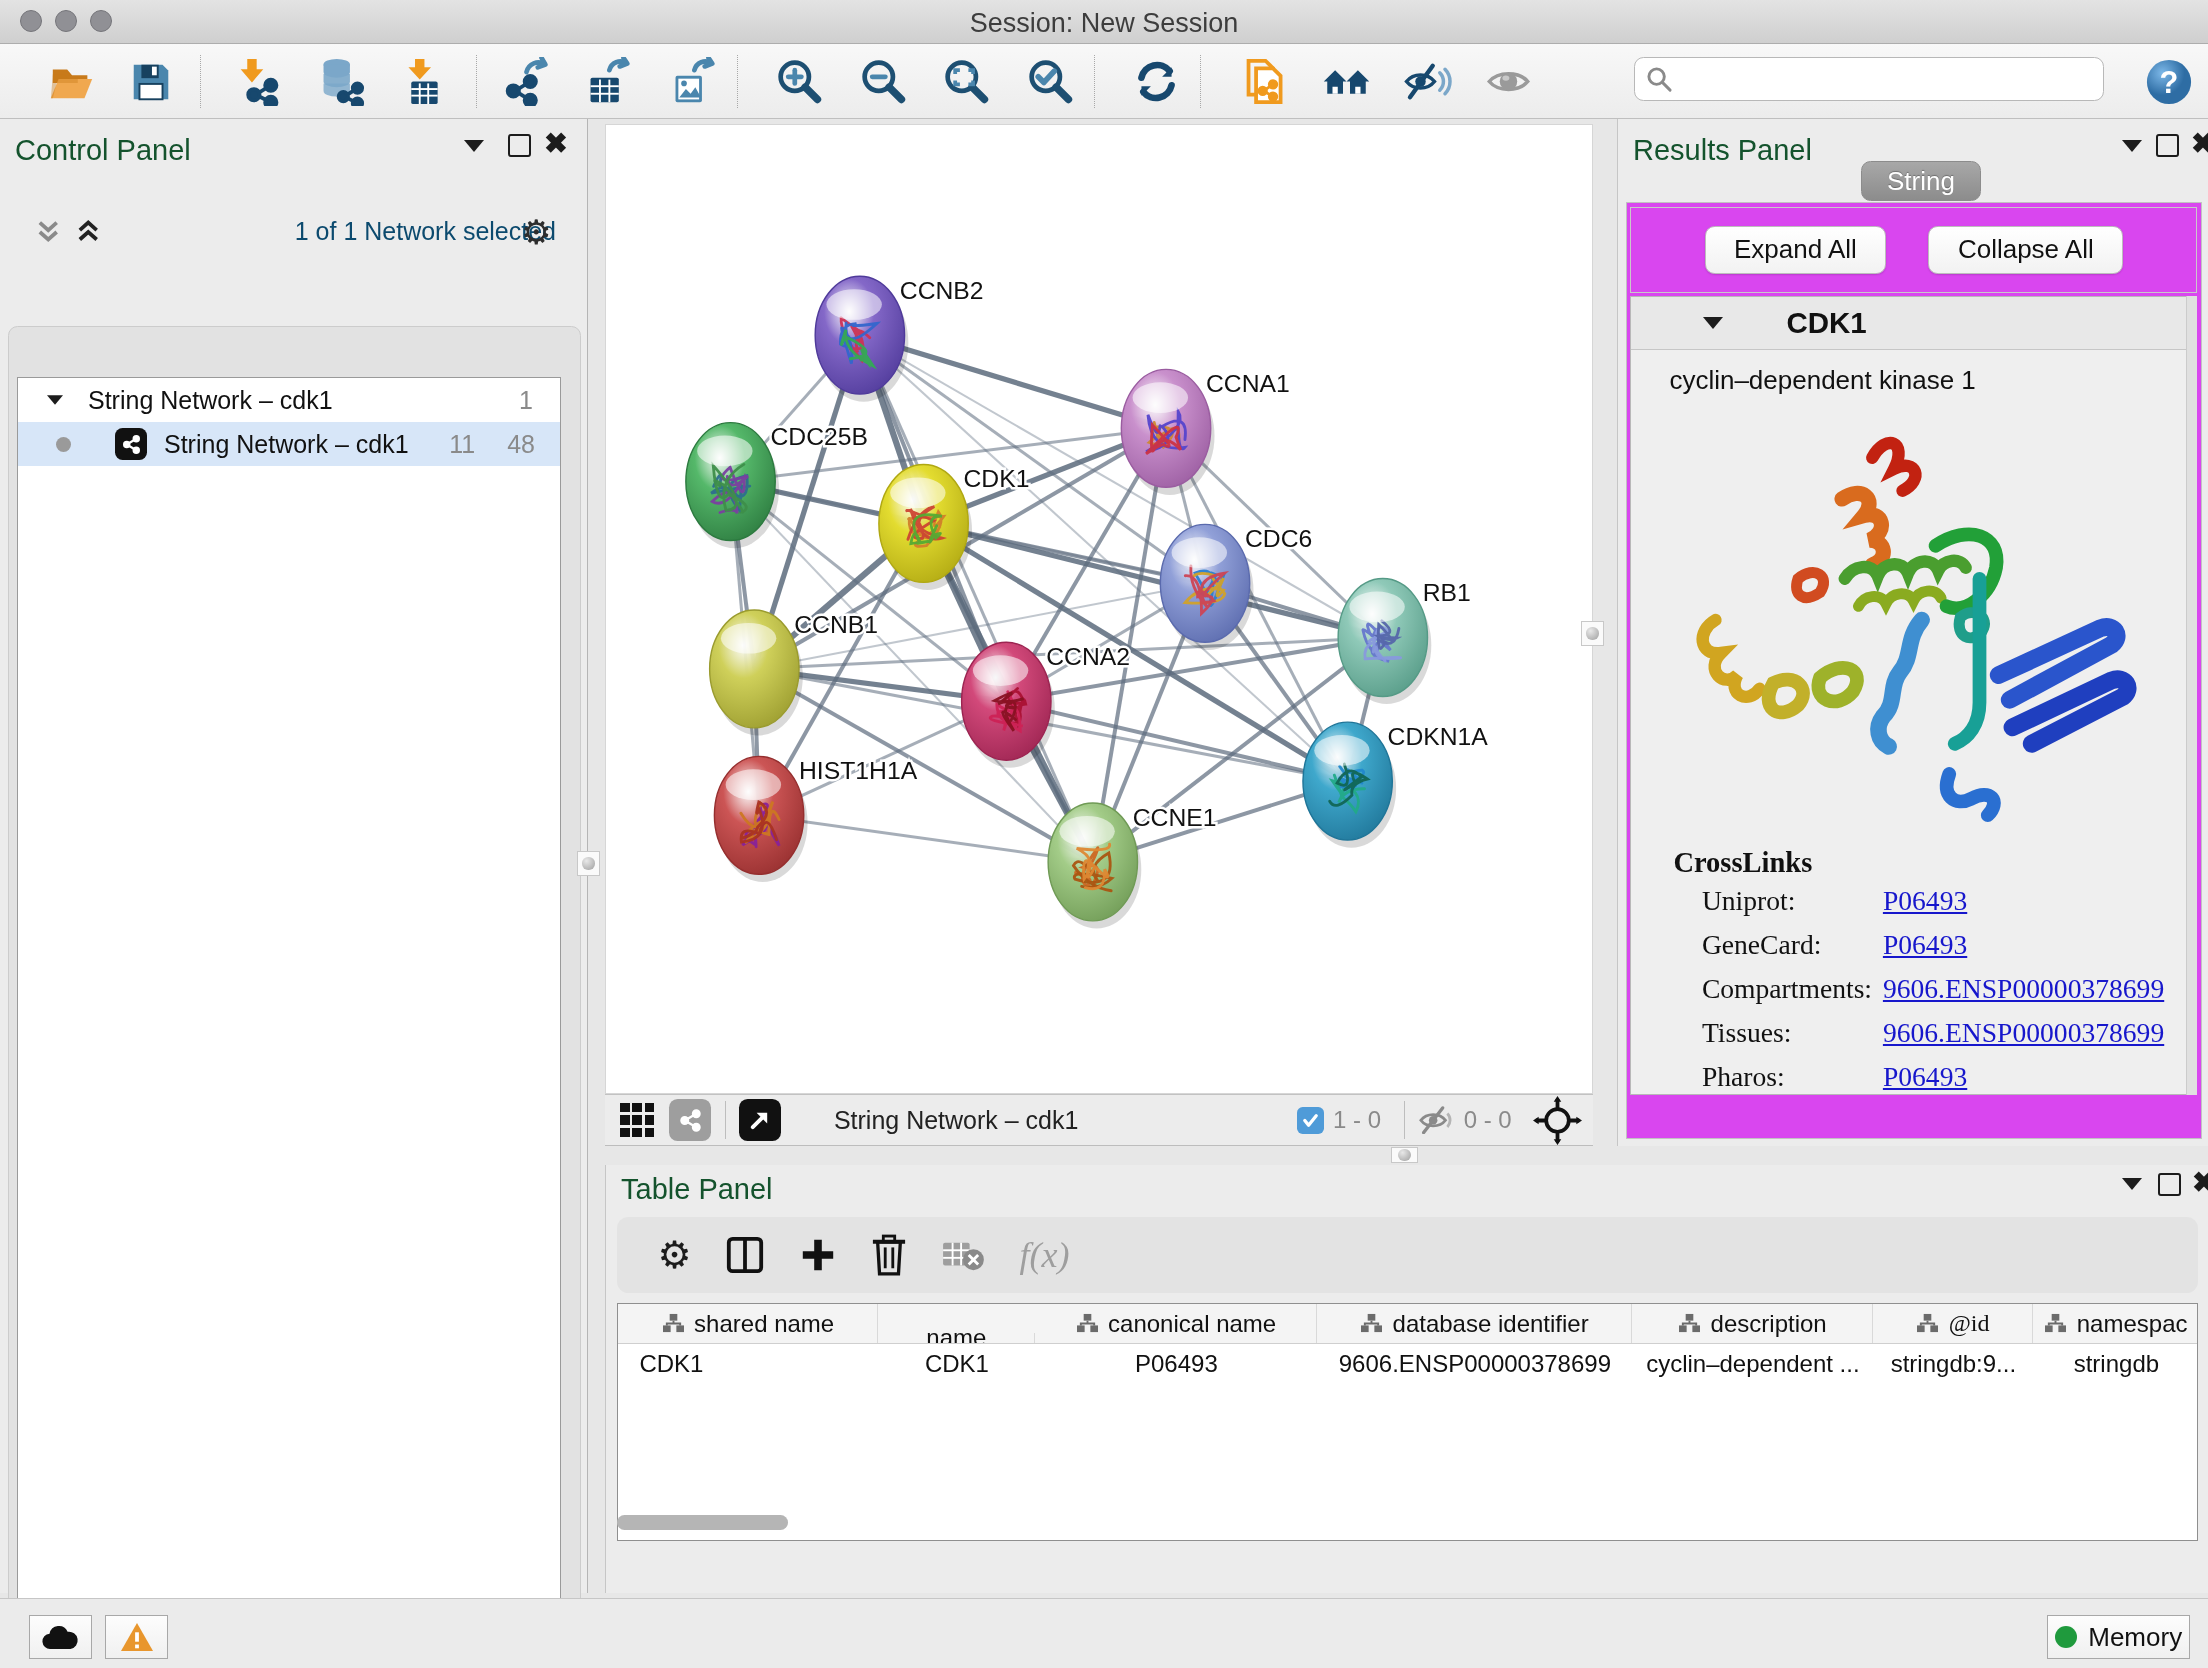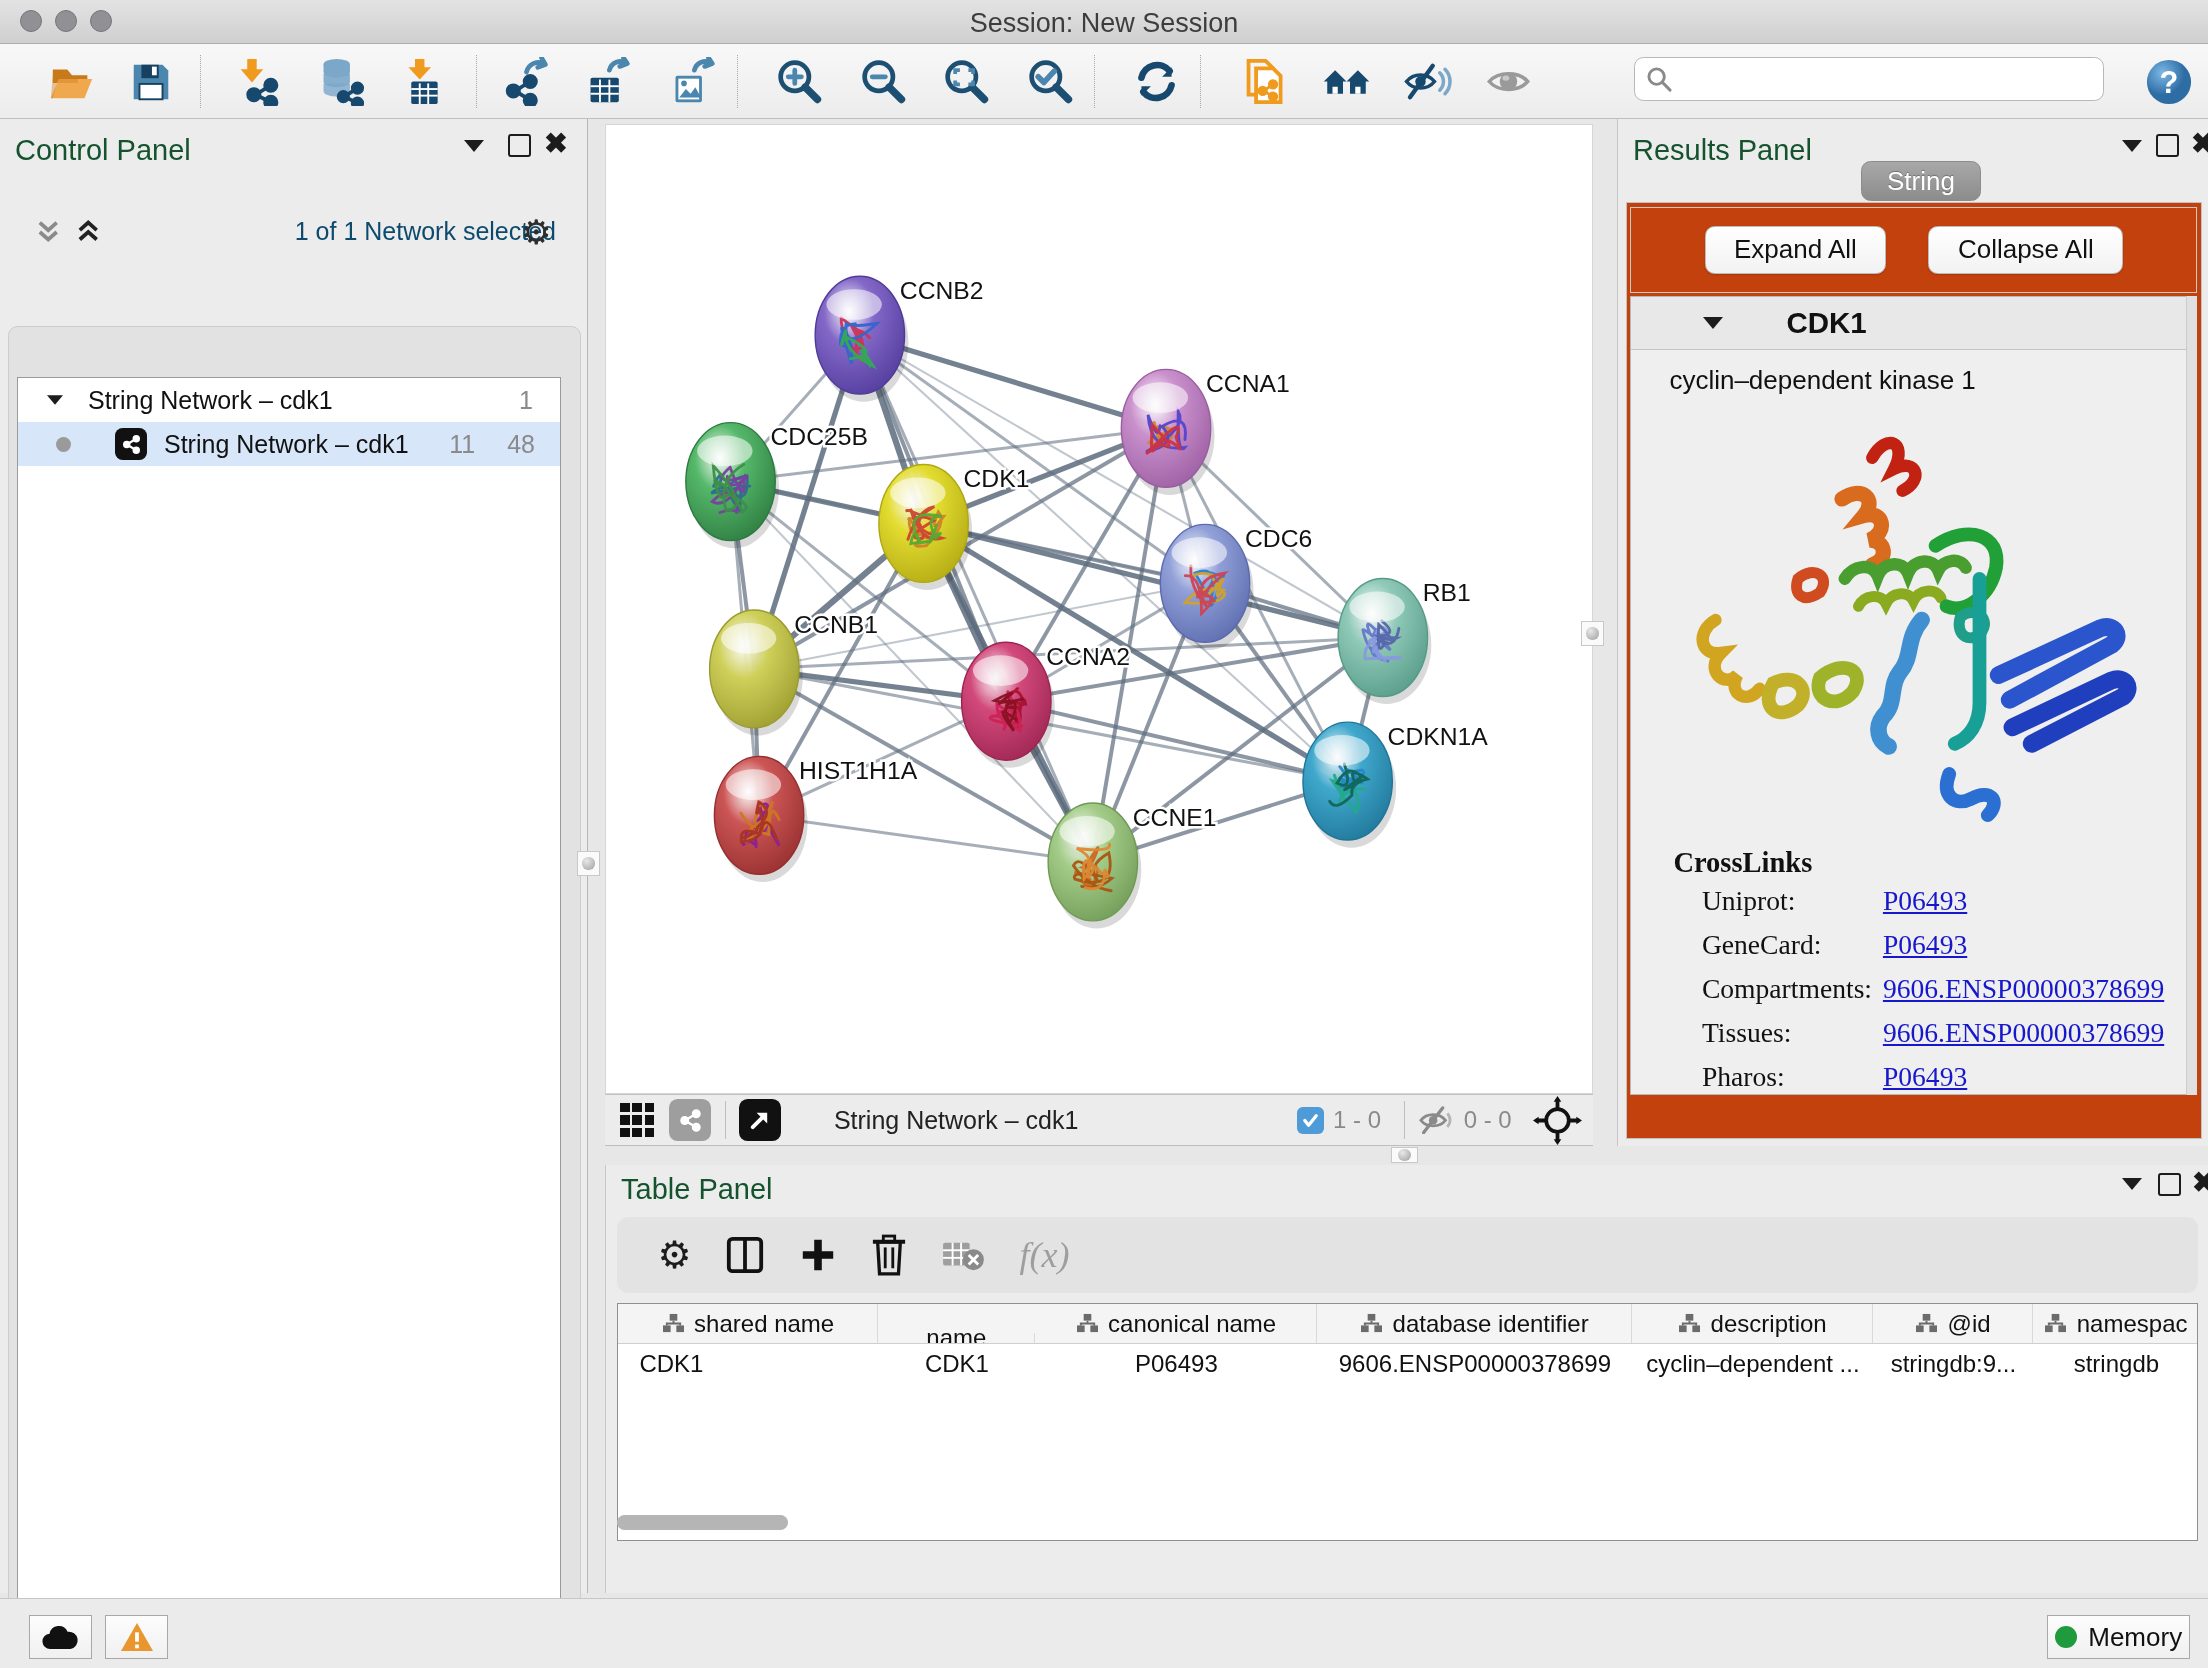--- a/index.html
+++ b/index.html
@@ -48,21 +48,21 @@
   .gray-share { width:42px; height:42px; background:#9e9e9e; border-radius:8.6px; display:flex; align-items:center; justify-content:center; }
   .chkbox { width:27px; height:27px; background:#4f9bd8; border-radius:5.7px; display:flex; align-items:center; justify-content:center; }
   .statnum { color:#8a8a8a; font-size:24px; margin:0 9.5px; }
 
   
   .split { background:#fafafa; border:1px solid #c8c8c8; display:flex; align-items:center; justify-content:center; }
   .split i { width:12.4px; height:12.4px; border-radius:50%; background:radial-gradient(circle at 35% 30%, #e8e8e8, #9e9e9e); display:block; }
 
   
   .results-panel { left:1617px; top:119px; width:592px; height:1027px; background:#ececec; border-left:1px solid #c6c6c6; }
-  .rp-box { left:7.6px; top:83px; width:576px; height:937px; background:#c2410c; border:1px solid #c2c2c2; }
+  .rp-box { left:7.6px; top:83px; width:576px; height:937px; background:#d946ef; border:1px solid #c2c2c2; }
   .rp-btnrow { left:3.8px; top:3.8px; width:567px; height:86px; border:1px solid #c9c9c9; display:flex; align-items:center; justify-content:center; gap:42px; }
   .rp-btn { background:linear-gradient(#ffffff,#f2f2f2); border:1px solid #bdbdbd; border-radius:9.5px; font-size:26px; padding:7.6px 28.5px; color:#111; box-shadow:0 1px 1.9px rgba(0,0,0,.15); cursor:pointer; }
   .rp-entry { left:3.8px; top:93px; width:567px; height:799px; border:1px solid #b8b8b8; background:#efefef; }
   .rp-entry-head { height:53px; background:#e8e8e8; border-bottom:1px solid #c6c6c6; display:flex; align-items:center; }
   .gene-name { font-size:29.5px; font-weight:bold; color:#111; }
   .gene-desc { font-size:26px; color:#111; }
   .xl { font-family:"Liberation Serif", serif; }
   .xl-title { font-size:28.5px; font-weight:bold; color:#111; }
   .xl-row { display:flex; font-size:27.6px; height:44px; align-items:center; }
   .xl-label { width:181px; color:#111; }
@@ -752,21 +752,21 @@
         </div>
         <div class="tbl-th" style="width: 241px;">
           <svg width="23" height="21" viewBox="0 0 24 22">
             <rect x="8" y="1" width="8" height="7" fill="#6b6b6b"></rect>
             <rect x="1" y="13" width="8" height="7" fill="#6b6b6b"></rect>
             <rect x="15" y="13" width="8" height="7" fill="#6b6b6b"></rect>
             <path d="M12 8v3M5 13v-2h14v2" stroke="#6b6b6b" stroke-width="2" fill="none"></path>
           </svg>
           <span>description</span>
         </div>
-        <div class="tbl-th" style="width: 160px;">
+        <div class="tbl-th" style="width: 160px; font-family: Liberation Serif, serif;">
           <svg width="23" height="21" viewBox="0 0 24 22">
             <rect x="8" y="1" width="8" height="7" fill="#6b6b6b"></rect>
             <rect x="1" y="13" width="8" height="7" fill="#6b6b6b"></rect>
             <rect x="15" y="13" width="8" height="7" fill="#6b6b6b"></rect>
             <path d="M12 8v3M5 13v-2h14v2" stroke="#6b6b6b" stroke-width="2" fill="none"></path>
           </svg>
           <span>@id</span>
         </div>
         <div class="tbl-th" style="width: 166px;">
           <svg width="23" height="21" viewBox="0 0 24 22">

